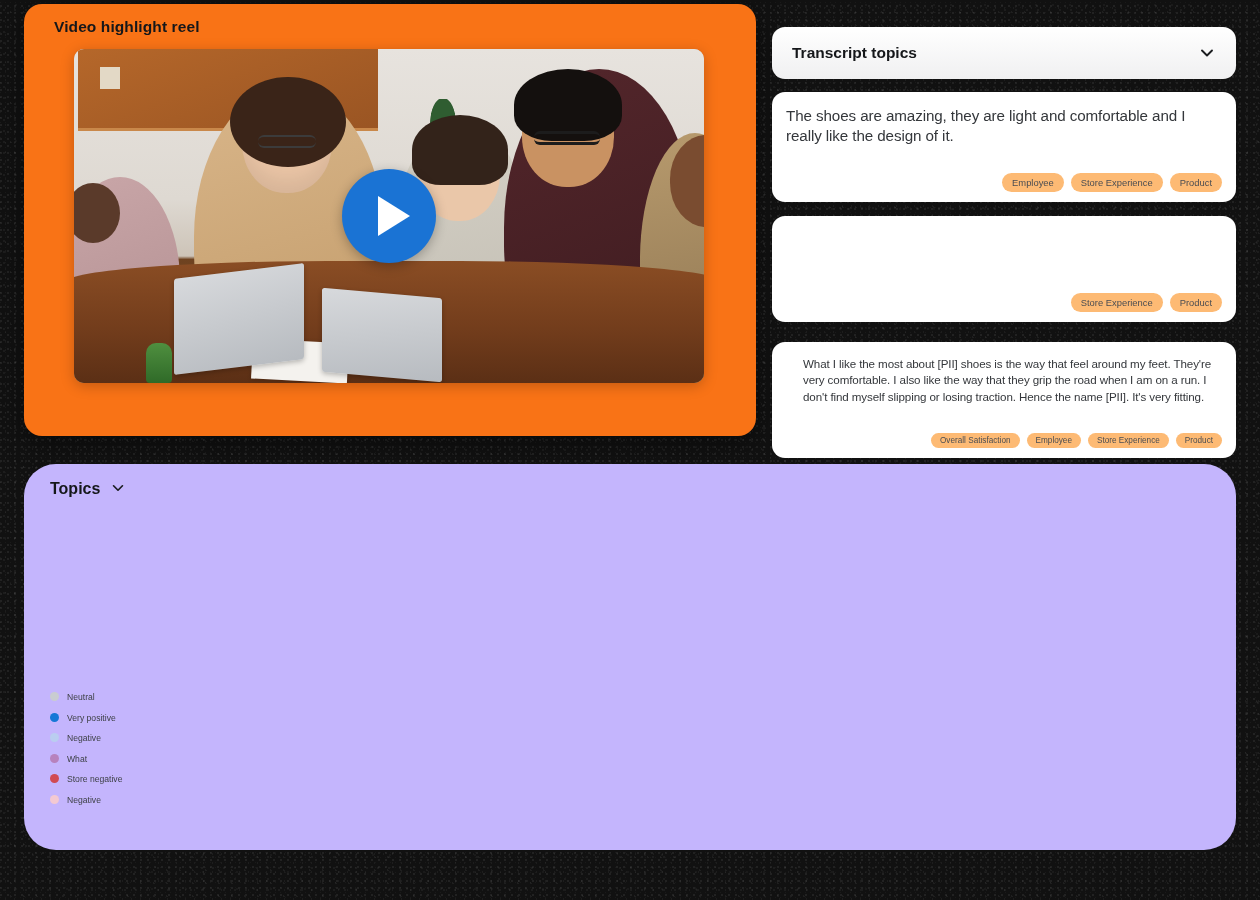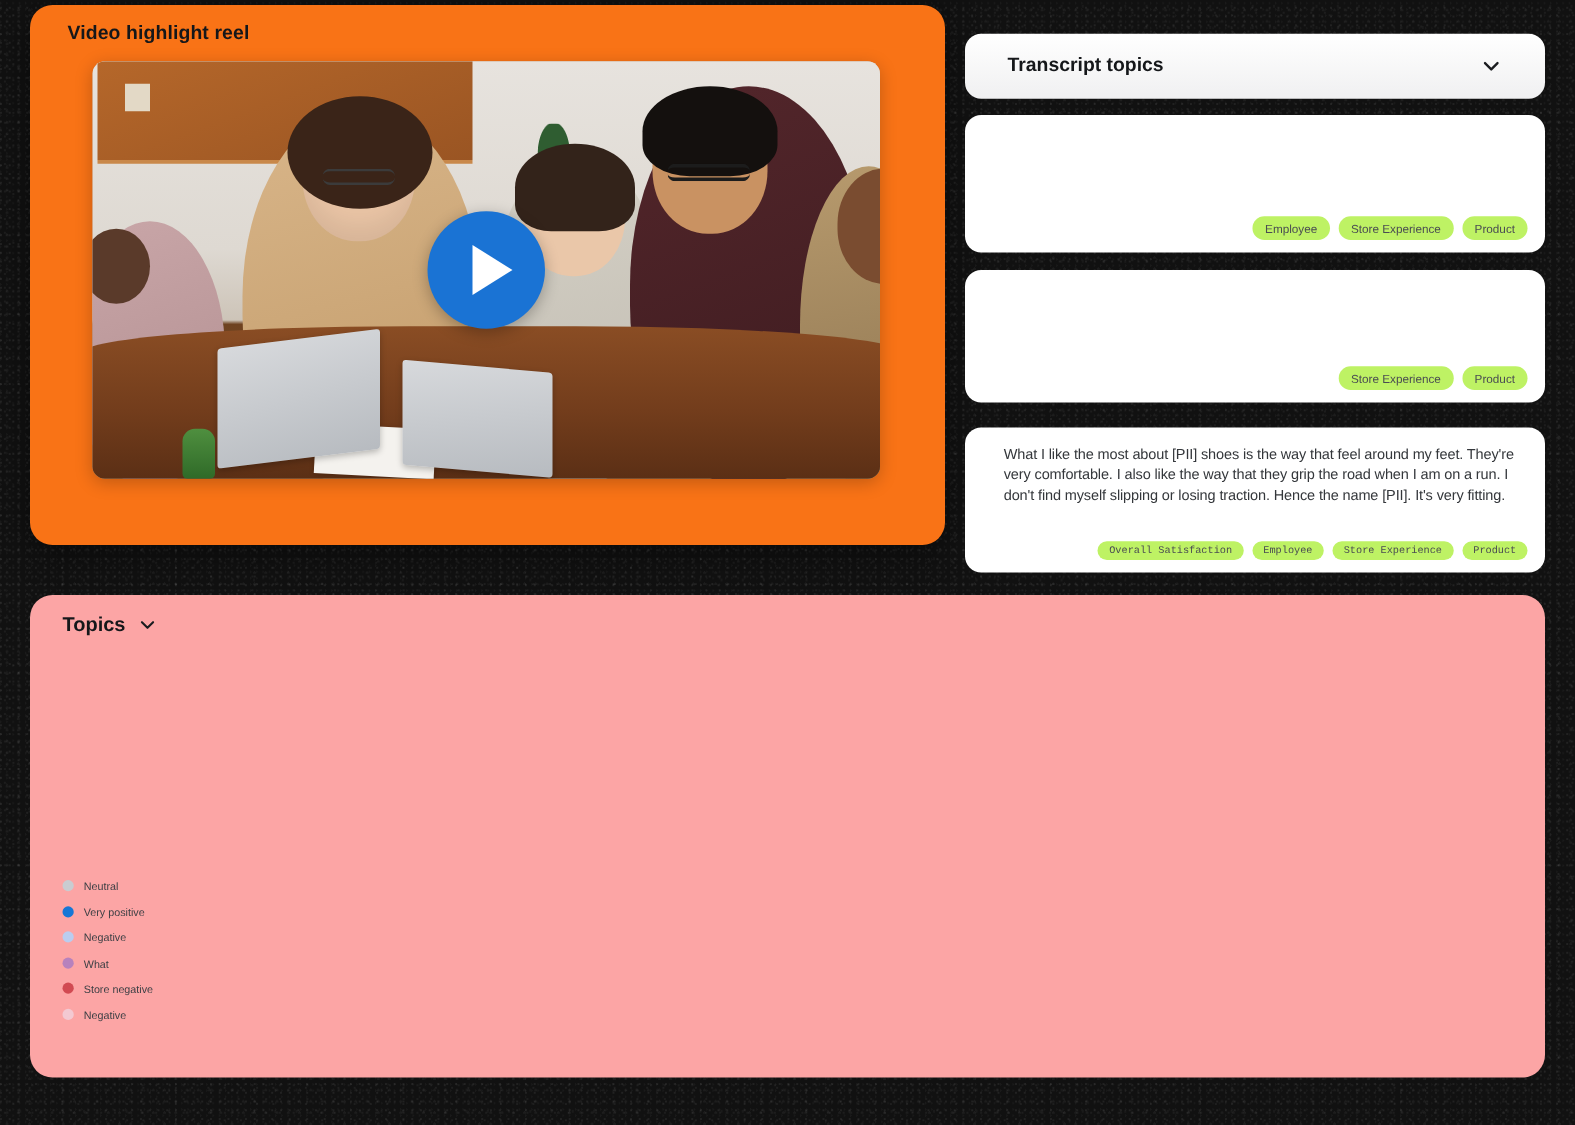--- a/index.html
+++ b/index.html
@@ -134,21 +134,21 @@
   }
 
   
   .transcript-header {
     position: absolute;
     left: 772px; top: 27px;
     width: 464px; height: 52px;
     background: linear-gradient(180deg,#ffffff,#f0f0f1);
     border-radius: 13px;
     display: flex; align-items: center; justify-content: space-between;
-    padding: 0 34px;
+    padding: 0 20px;
     cursor: pointer;
   }
   .transcript-header-title { font-size: 15.5px; font-weight: bold; color: #15171a; }
   .chev { width: 18px; height: 18px; }
   .chev svg { display: block; }
 
   .transcript-card {
     position: absolute;
     left: 772px;
     width: 464px;
@@ -167,37 +167,37 @@
     letter-spacing: -.1px;
   }
   .tc3 .tc-text { font-size: 11.6px; line-height: 1.42; margin-left: 17px; }
 
   .tag-row {
     position: absolute;
     right: 14px; bottom: 10px;
     display: flex; gap: 7px;
   }
   .tag {
-    background: #bef264;
+    background: #fdba74;
     border-radius: 11px;
     padding: 4px 10px;
     font-size: 9.4px;
     color: #4a4d52;
     white-space: nowrap;
     cursor: pointer;
   }
-  .tc3 .tag { font-size: 8.2px; padding: 3px 9px; font-family: Liberation Mono, monospace; }
+  .tc3 .tag { font-size: 8.2px; padding: 3px 9px; }
 
   
   .topics-card {
     position: absolute;
-    left: 24px; top: 476px;
+    left: 24px; top: 464px;
     width: 1212px; height: 386px;
-    background: #fca5a5;
-    border-radius: 18px;
+    background: #c4b5fd;
+    border-radius: 32px;
   }
   .topics-head {
     position: absolute;
     left: 26px; top: 16px;
     display: flex; align-items: center; gap: 10px;
     cursor: pointer;
   }
   .topics-title { font-size: 16px; font-weight: bold; color: #15171a; }
 
   .legend {
@@ -268,20 +268,21 @@
   <div class="transcript-header">
     <span class="transcript-header-title">Transcript topics</span>
     <span class="chev">
       <svg viewBox="0 0 18 18" width="18" height="18">
           <path d="M4 6.5 L9 11.5 L14 6.5" fill="none" stroke="#1b1d20" stroke-width="1.9" stroke-linecap="round" stroke-linejoin="round"></path>
         </svg>
     </span>
   </div>
 
   <div class="transcript-card tc1">
+    <div class="tc-text">The shoes are amazing, they are light and comfortable and I really like the design of it.</div>
     <div class="tag-row">
       <span class="tag">Employee</span>
       <span class="tag">Store Experience</span>
       <span class="tag">Product</span>
     </div>
   </div>
 
   <div class="transcript-card tc2">
     <div class="tag-row">
       <span class="tag">Store Experience</span>

